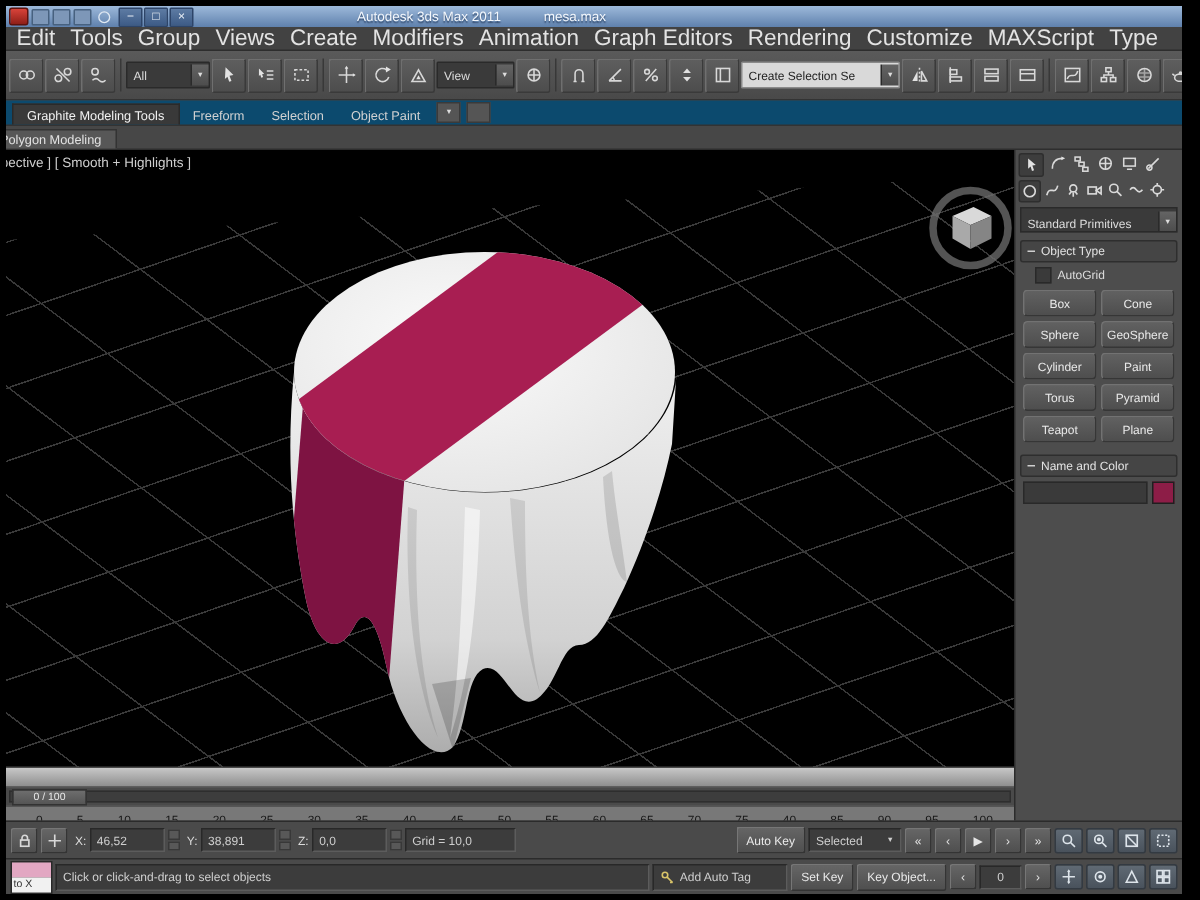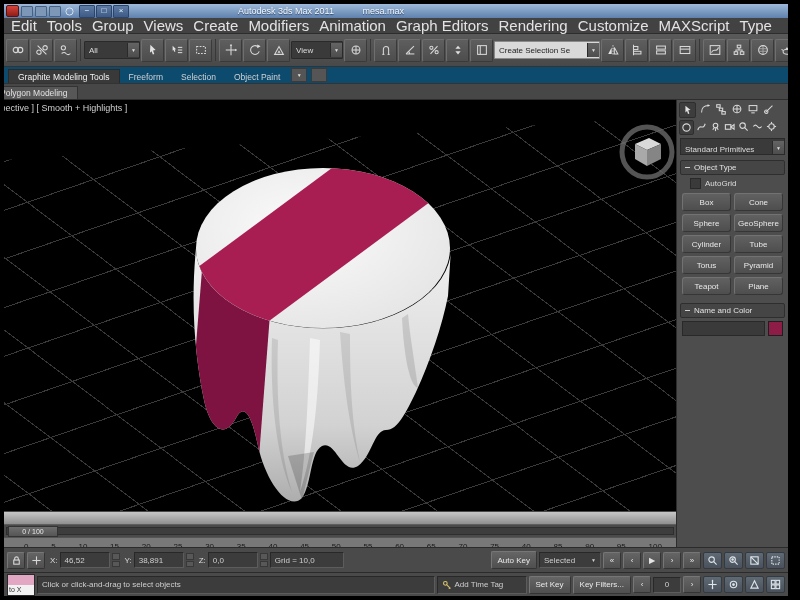--- a/index.html
+++ b/index.html
@@ -534,21 +534,21 @@
       <div class="agrow">
         <div class="cbx"></div>
         <span>AutoGrid</span>
       </div>
       <div class="objgrid">
           <span>Box</span>
           <span>Cone</span>
           <span>Sphere</span>
           <span>GeoSphere</span>
           <span>Cylinder</span>
-          <span>Tube</span>
+          <span>Paint</span>
           <span>Torus</span>
           <span>Pyramid</span>
           <span>Teapot</span>
           <span>Plane</span>
         </div>
       <div class="rollout" style="margin-top:6px">
         <div class="dash"></div>
         <span>Name and Color</span>
       </div>
       <div class="namerow">
@@ -645,27 +645,27 @@
     </div>
     <div class="sunk" style="flex:1;height:16px">
       <span>Click or click-and-drag to select objects</span>
     </div>
     <div class="sunk" style="width:80px;height:16px">
       <svg class="keysvg" viewBox="0 0 12 12">
         <circle cx="4" cy="4" r="2.2"></circle>
           <line x1="5.5" y1="5.5" x2="10" y2="10"></line>
           <line x1="8" y1="10" x2="10" y2="10"></line>
         </svg>
-      <span>Add Time Tag</span>
+      <span>Add Auto Tag</span>
     </div>
     <div class="btn">
         <span>Set Key</span>
       </div>
     <div class="btn">
-        <span>Key Filters...</span>
+        <span>Key Object...</span>
       </div>
     <div class="tbtn">‹</div>
     <div class="sunk" style="width:18px;justify-content:center">
       <span>0</span>
     </div>
     <div class="tbtn">›</div>
     <div class="navi">
       <svg viewBox="0 0 12 12">
           <line x1="6" y1="1.5" x2="6" y2="10.5"></line>
           <line x1="1.5" y1="6" x2="10.5" y2="6"></line>

